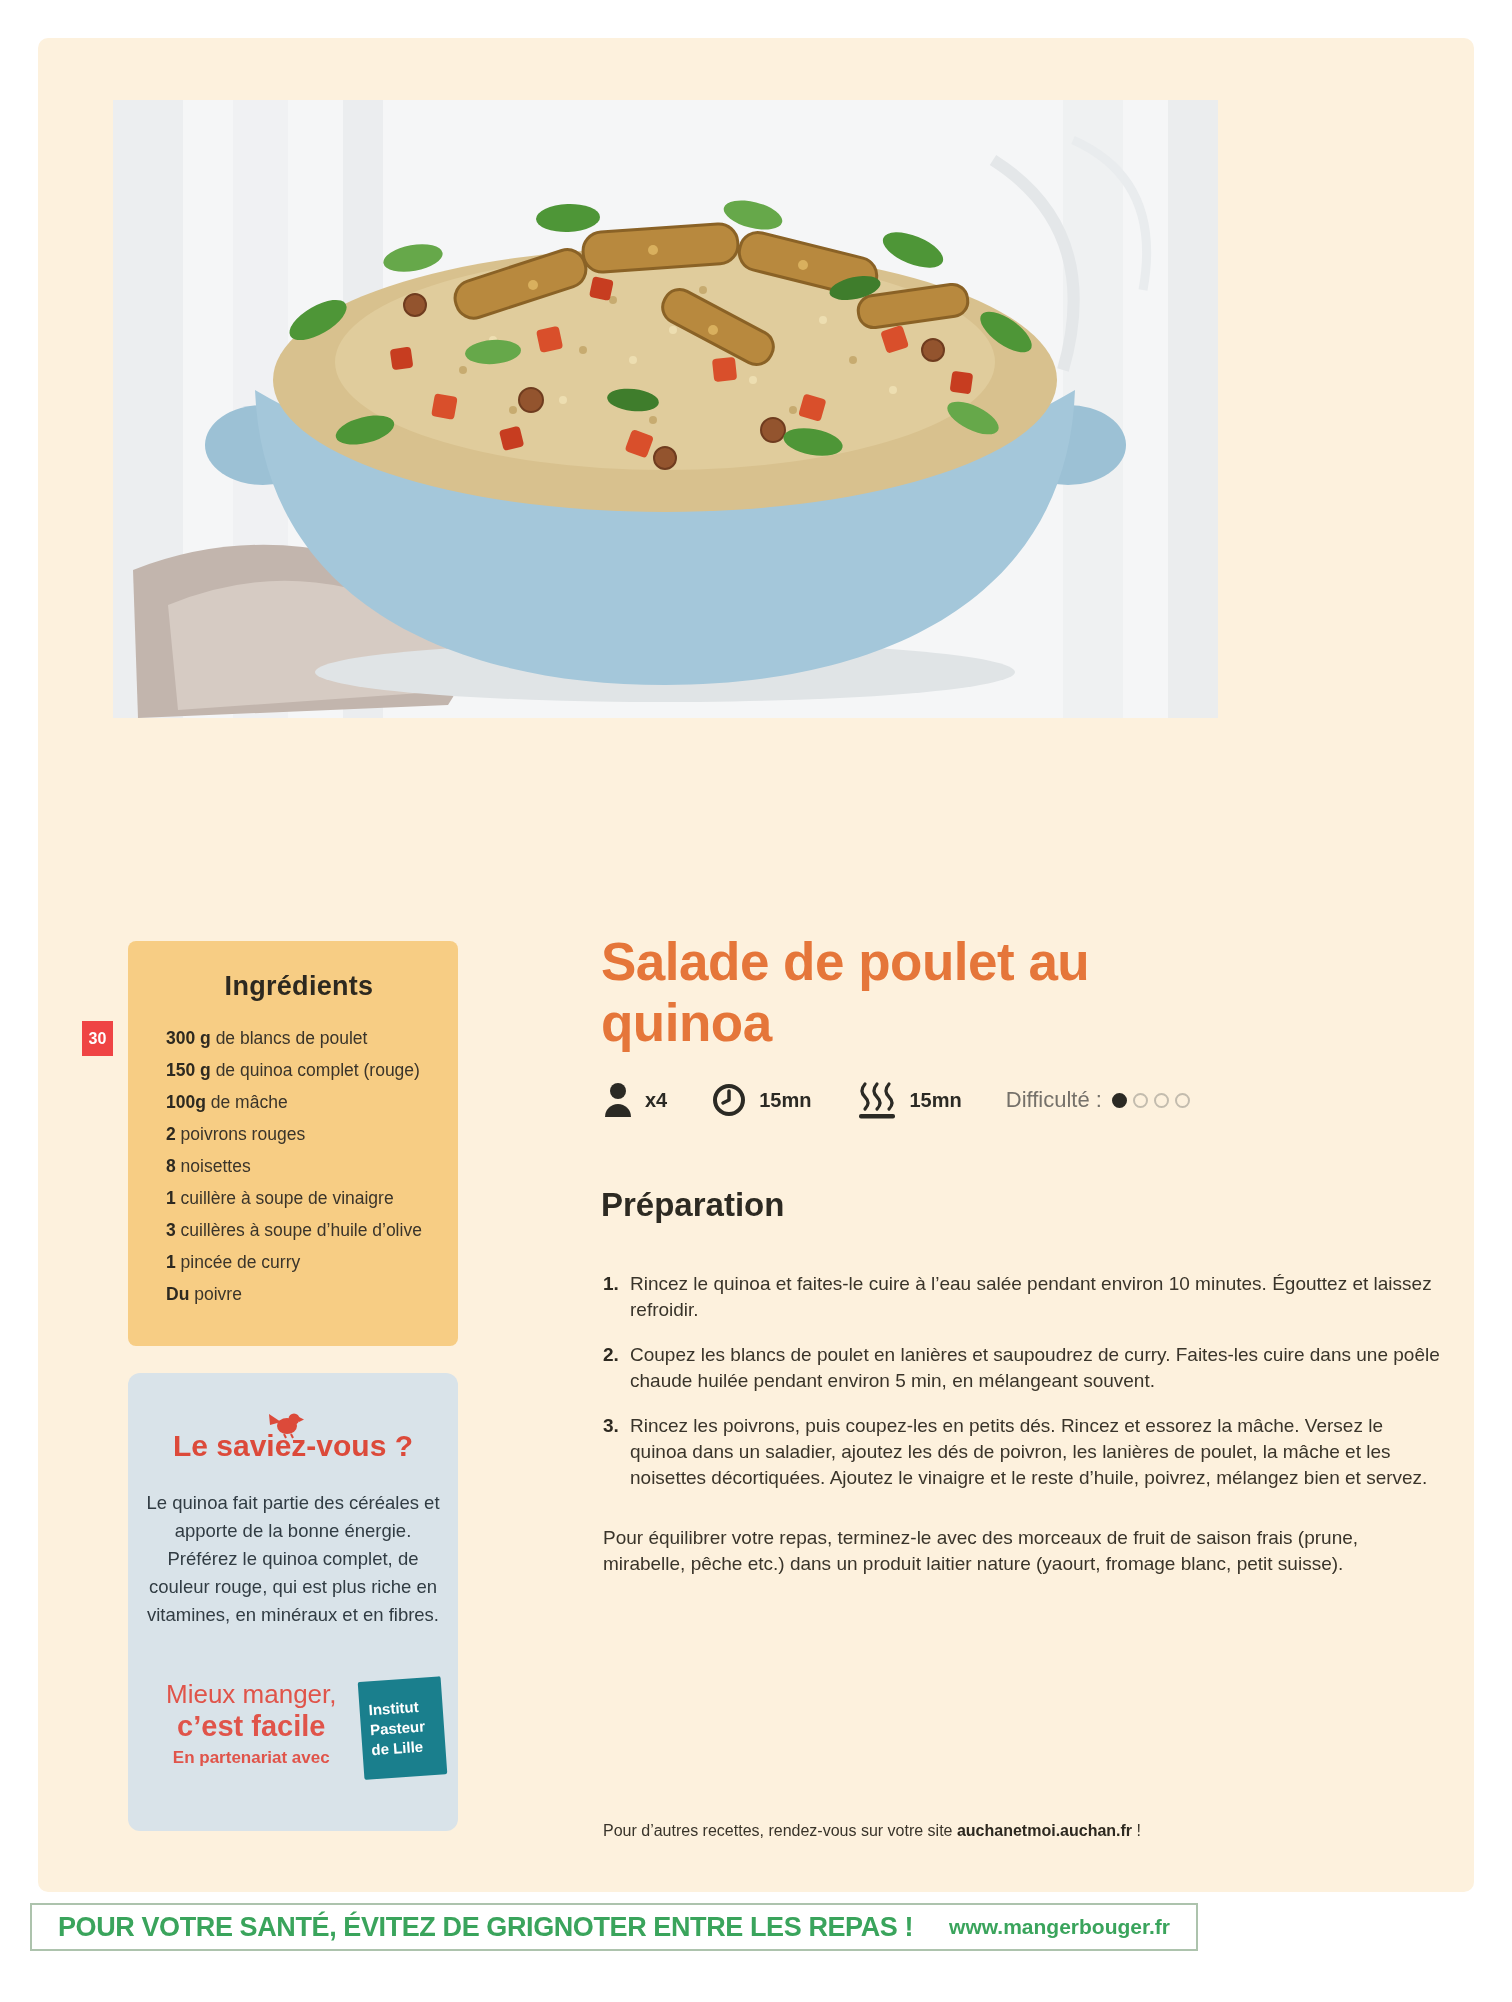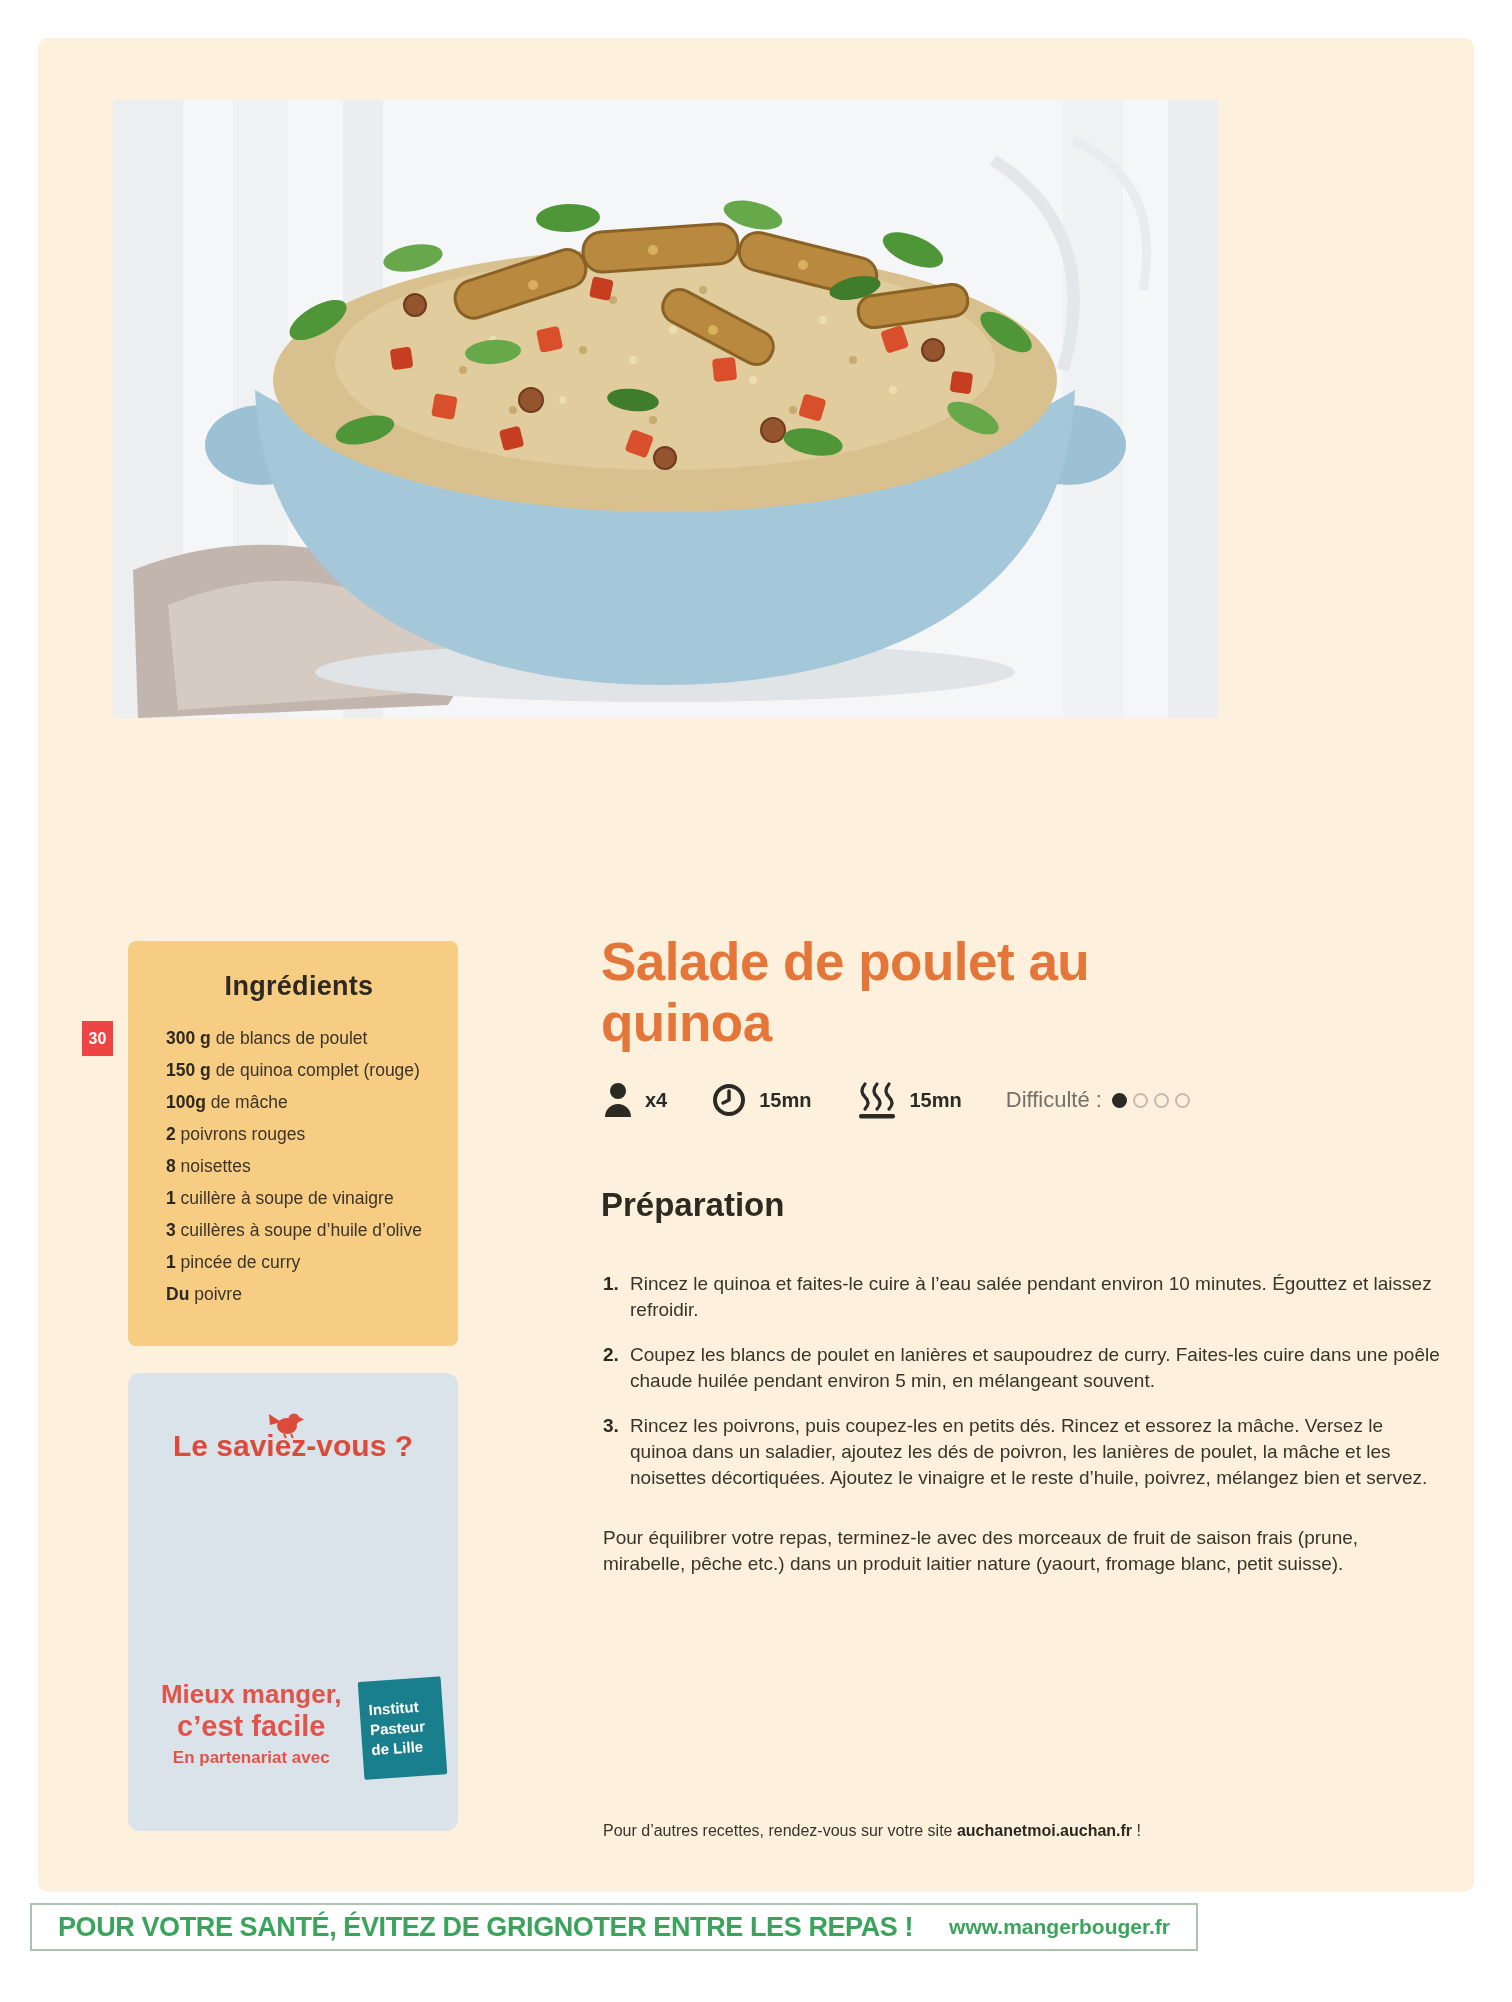--- a/index.html
+++ b/index.html
@@ -48,21 +48,21 @@
   .tip{position:absolute;left:565px;top:1487px;width:840px;margin:0;font-size:19px;line-height:26px;color:#39342a;}
   
   .know{
     position:absolute;left:90px;top:1335px;width:330px;height:458px;background:#d9e3e9;border-radius:12px;
   }
   .know-title{position:relative;margin:56px 0 0;text-align:center;font-size:30px;font-weight:bold;color:#dc4a3a;}
   .bird{position:absolute;left:138px;top:-18px;}
   .know-body{margin:26px 18px 0;text-align:center;font-size:18.5px;line-height:28px;color:#313c43;}
   .partner{position:absolute;left:20px;top:306px;width:296px;display:flex;align-items:flex-start;}
   .partner-text{width:208px;text-align:center;color:#e0544a;}
-  .mm1{font-size:26px;font-weight:bold;line-height:30px;}
+  .mm1{font-size:26px;font-weight:normal;line-height:30px;}
   .mm2{font-size:29px;font-weight:bold;line-height:34px;}
   .mm3{font-size:17px;font-weight:bold;margin-top:5px;}
   .badge{
     width:84px;height:98px;margin-left:6px;background:#1a7f8d;color:#ffffff;transform:rotate(-4deg);
     display:flex;flex-direction:column;justify-content:center;box-sizing:border-box;padding-left:9px;
     font-size:15px;font-weight:bold;line-height:20px;border-radius:2px;
   }
   
   .footer-note{position:absolute;left:565px;top:1784px;margin:0;font-size:16px;color:#39342a;}
   .footer-note b{color:#2d2920;}
@@ -284,20 +284,21 @@
         <svg width="38" height="28" viewBox="0 0 38 28">
           <path d="M3,3 L15,11 L4,14 Z" fill="#dc4a3a"></path>
           <ellipse cx="21" cy="15" rx="10" ry="8" fill="#dc4a3a"></ellipse>
           <circle cx="28" cy="8" r="5.5" fill="#dc4a3a"></circle>
           <path d="M33,6 l5,2.5 -5,2.5 Z" fill="#dc4a3a"></path>
           <path d="M18,23 l2,4 M25,23 l2,4" stroke="#dc4a3a" stroke-width="2" fill="none"></path>
         </svg>
       </span>
       <span>Le saviez-vous ?</span>
     </h3>
+    <p class="know-body">Le quinoa fait partie des céréales et apporte de la bonne énergie. Préférez le quinoa complet, de couleur rouge, qui est plus riche en vitamines, en minéraux et en fibres.</p>
     <div class="partner">
       <div class="partner-text">
         <div class="mm1">Mieux manger,</div>
         <div class="mm2">c’est facile</div>
         <div class="mm3">En partenariat avec</div>
       </div>
       <div class="badge">
         <div>Institut</div>
         <div>Pasteur</div>
         <div>de Lille</div>

